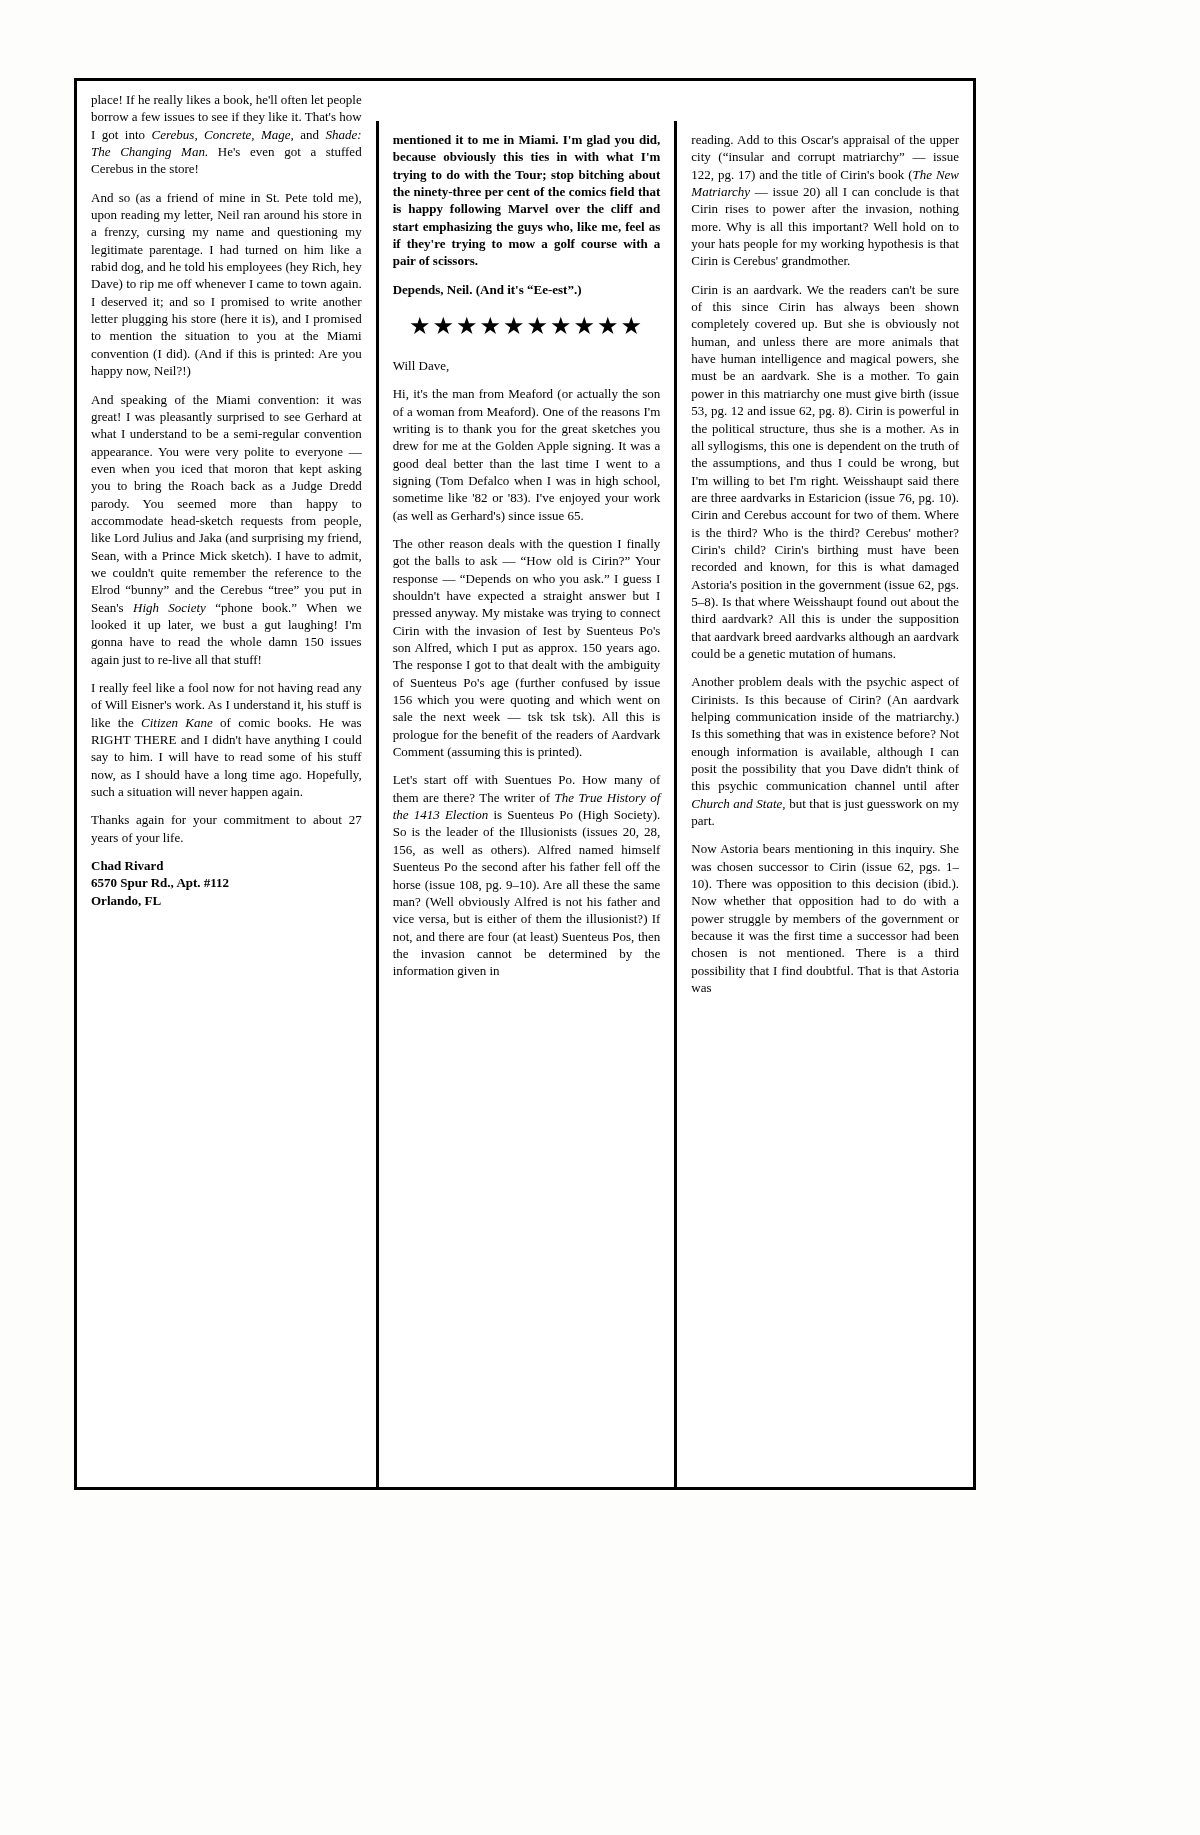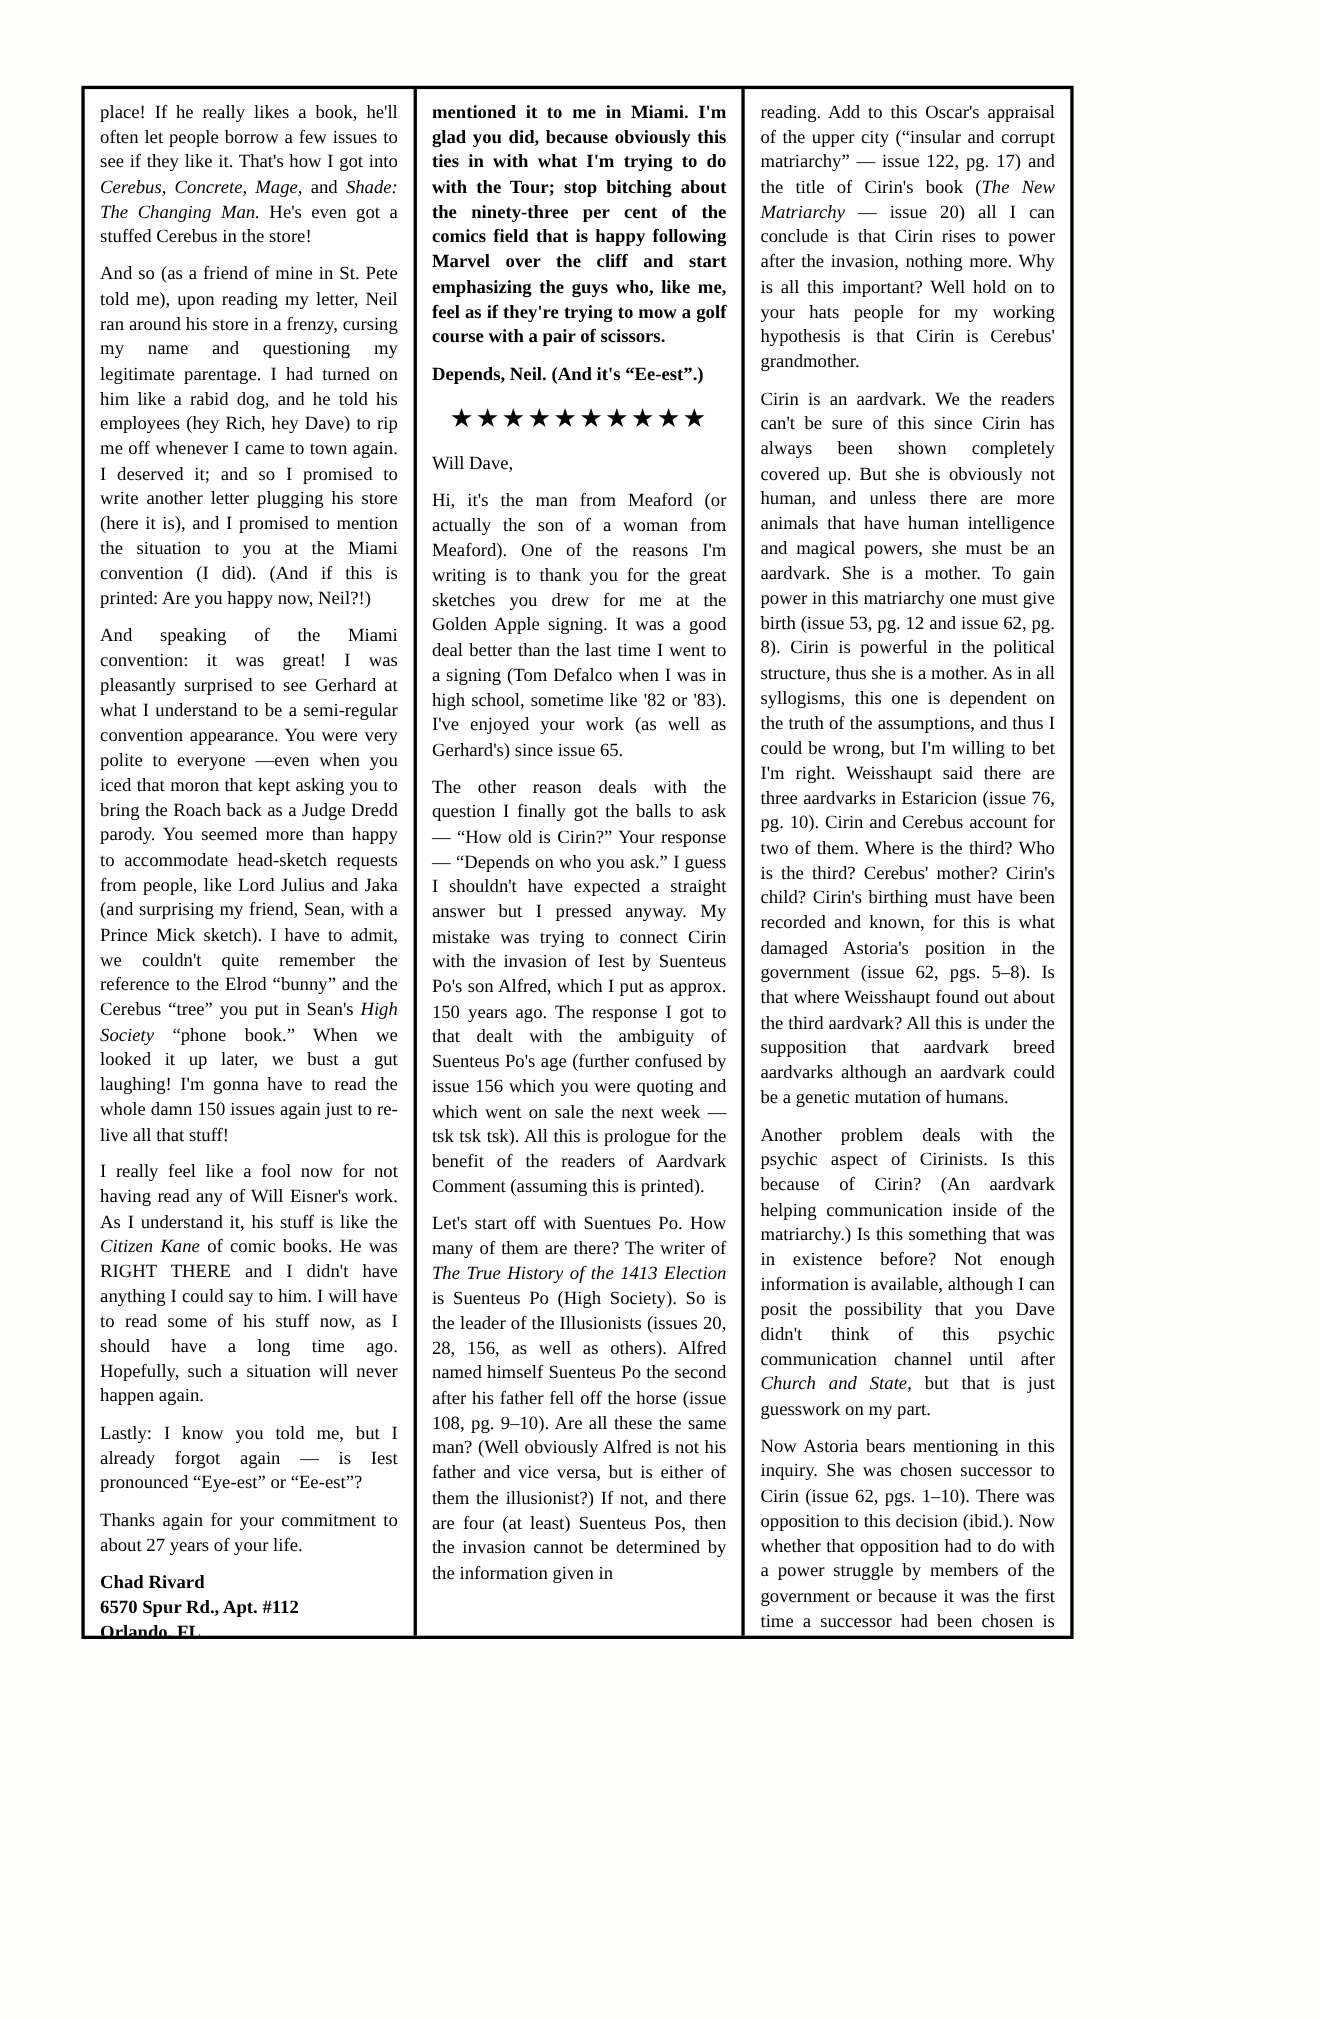--- a/index.html
+++ b/index.html
@@ -33,24 +33,25 @@
     display: flex;
   }
   .col {
     box-sizing: border-box;
     padding: 10px 14px 6px 14px;
     width: 300.6px;
     overflow: hidden;
   }
   .col + .col {
     border-left: 3px solid #000;
+    margin-top: 40px;
   }
   p {
     margin: 0 0 11px 0;
-    font-size: 17px;
+    font-size: 13px;
     line-height: 1.335;
     text-align: justify;
     text-justify: inter-word;
     hyphens: none;
     -webkit-hyphens: none;
   }
   p:last-child { margin-bottom: 0; }
   .bold {
     font-weight: bold;
   }
@@ -75,21 +76,20 @@
 <body>
 
 <div class="page">
   <div class="frame">
 
     <div class="col">
       <p><span>place! If he really likes a book, he'll often let people borrow a few issues to see if they like it. That's how I got into </span><span class="italic">Cerebus, Concrete, Mage,</span><span> and </span><span class="italic">Shade: The Changing Man.</span><span> He's even got a stuffed Cerebus in the store!</span></p>
       <p><span>And so (as a friend of mine in St. Pete told me), upon reading my letter, Neil ran around his store in a frenzy, cursing my name and questioning my legitimate parentage. I had turned on him like a rabid dog, and he told his employees (hey Rich, hey Dave) to rip me off whenever I came to town again. I deserved it; and so I promised to write another letter plugging his store (here it is), and I promised to mention the situation to you at the Miami convention (I did). (And if this is printed: Are you happy now, Neil?!)</span></p>
       <p><span>And speaking of the Miami convention: it was great! I was pleasantly surprised to see Gerhard at what I understand to be a semi-regular convention appearance. You were very polite to everyone —even when you iced that moron that kept asking you to bring the Roach back as a Judge Dredd parody. You seemed more than happy to accommodate head-sketch requests from people, like Lord Julius and Jaka (and surprising my friend, Sean, with a Prince Mick sketch). I have to admit, we couldn't quite remember the reference to the Elrod “bunny” and the Cerebus “tree” you put in Sean's </span><span class="italic">High Society</span><span> “phone book.” When we looked it up later, we bust a gut laughing! I'm gonna have to read the whole damn 150 issues again just to re-live all that stuff!</span></p>
       <p><span>I really feel like a fool now for not having read any of Will Eisner's work. As I understand it, his stuff is like the </span><span class="italic">Citizen Kane</span><span> of comic books. He was RIGHT THERE and I didn't have anything I could say to him. I will have to read some of his stuff now, as I should have a long time ago. Hopefully, such a situation will never happen again.</span></p>
-      <p><span>Lastly: I know you told me, but I already forgot again — is Iest pronounced “Eye-est” or “Ee-est”?</span></p>
       <p><span>Thanks again for your commitment to about 27 years of your life.</span></p>
       <p class="addr">
         <span>Chad Rivard</span><br>
         <span>6570 Spur Rd., Apt. #112</span><br>
         <span>Orlando, FL</span><br>
         
       </p>
 
     </div>
 

